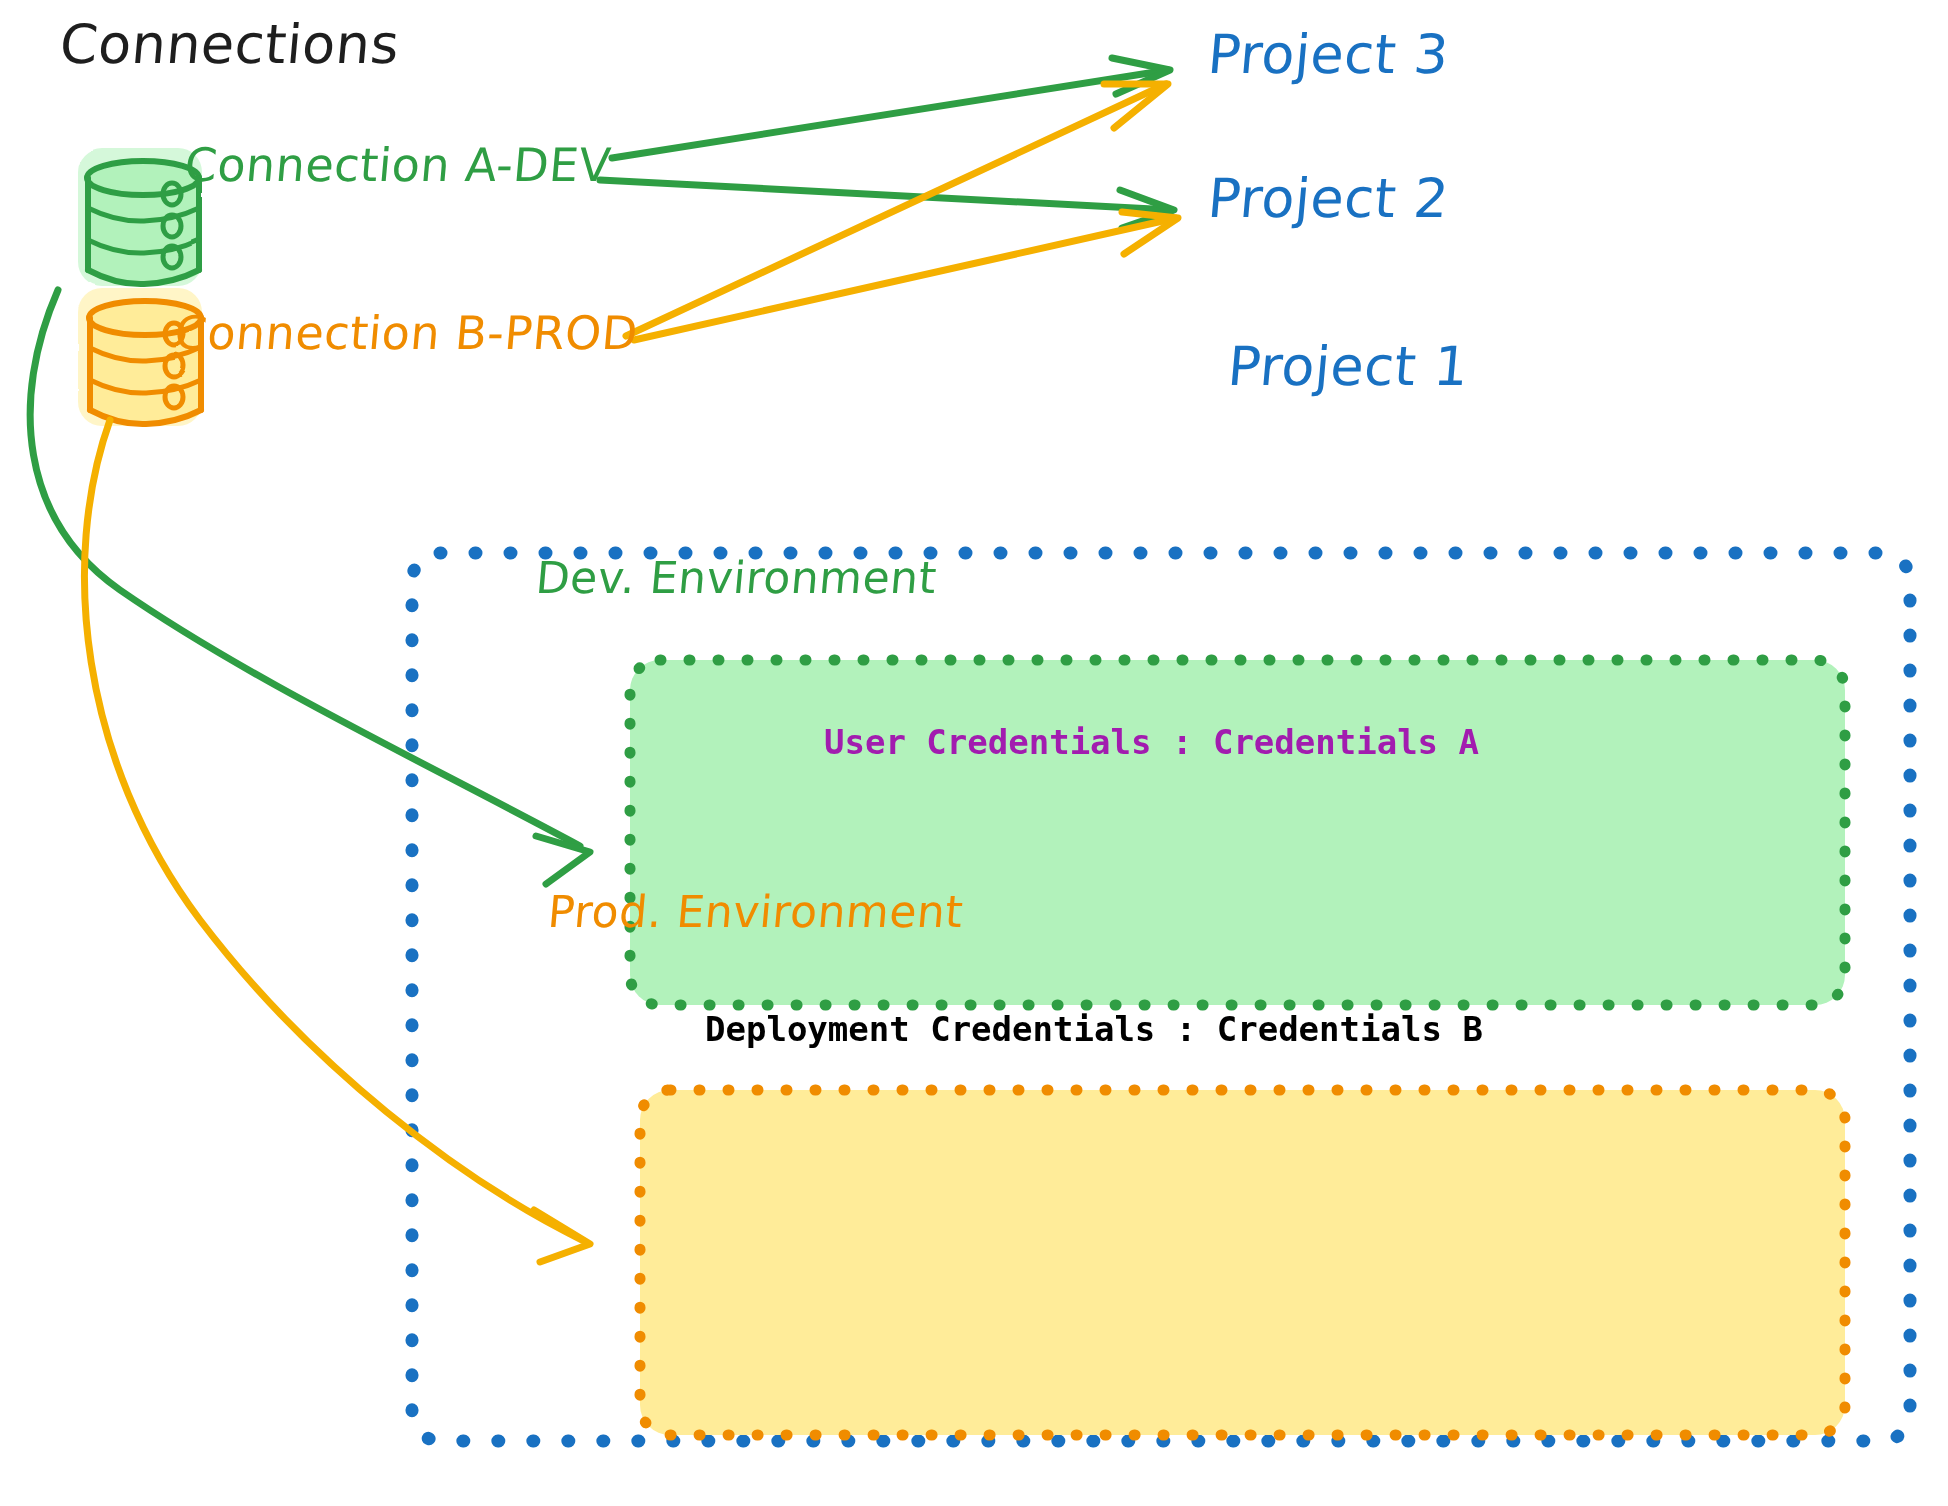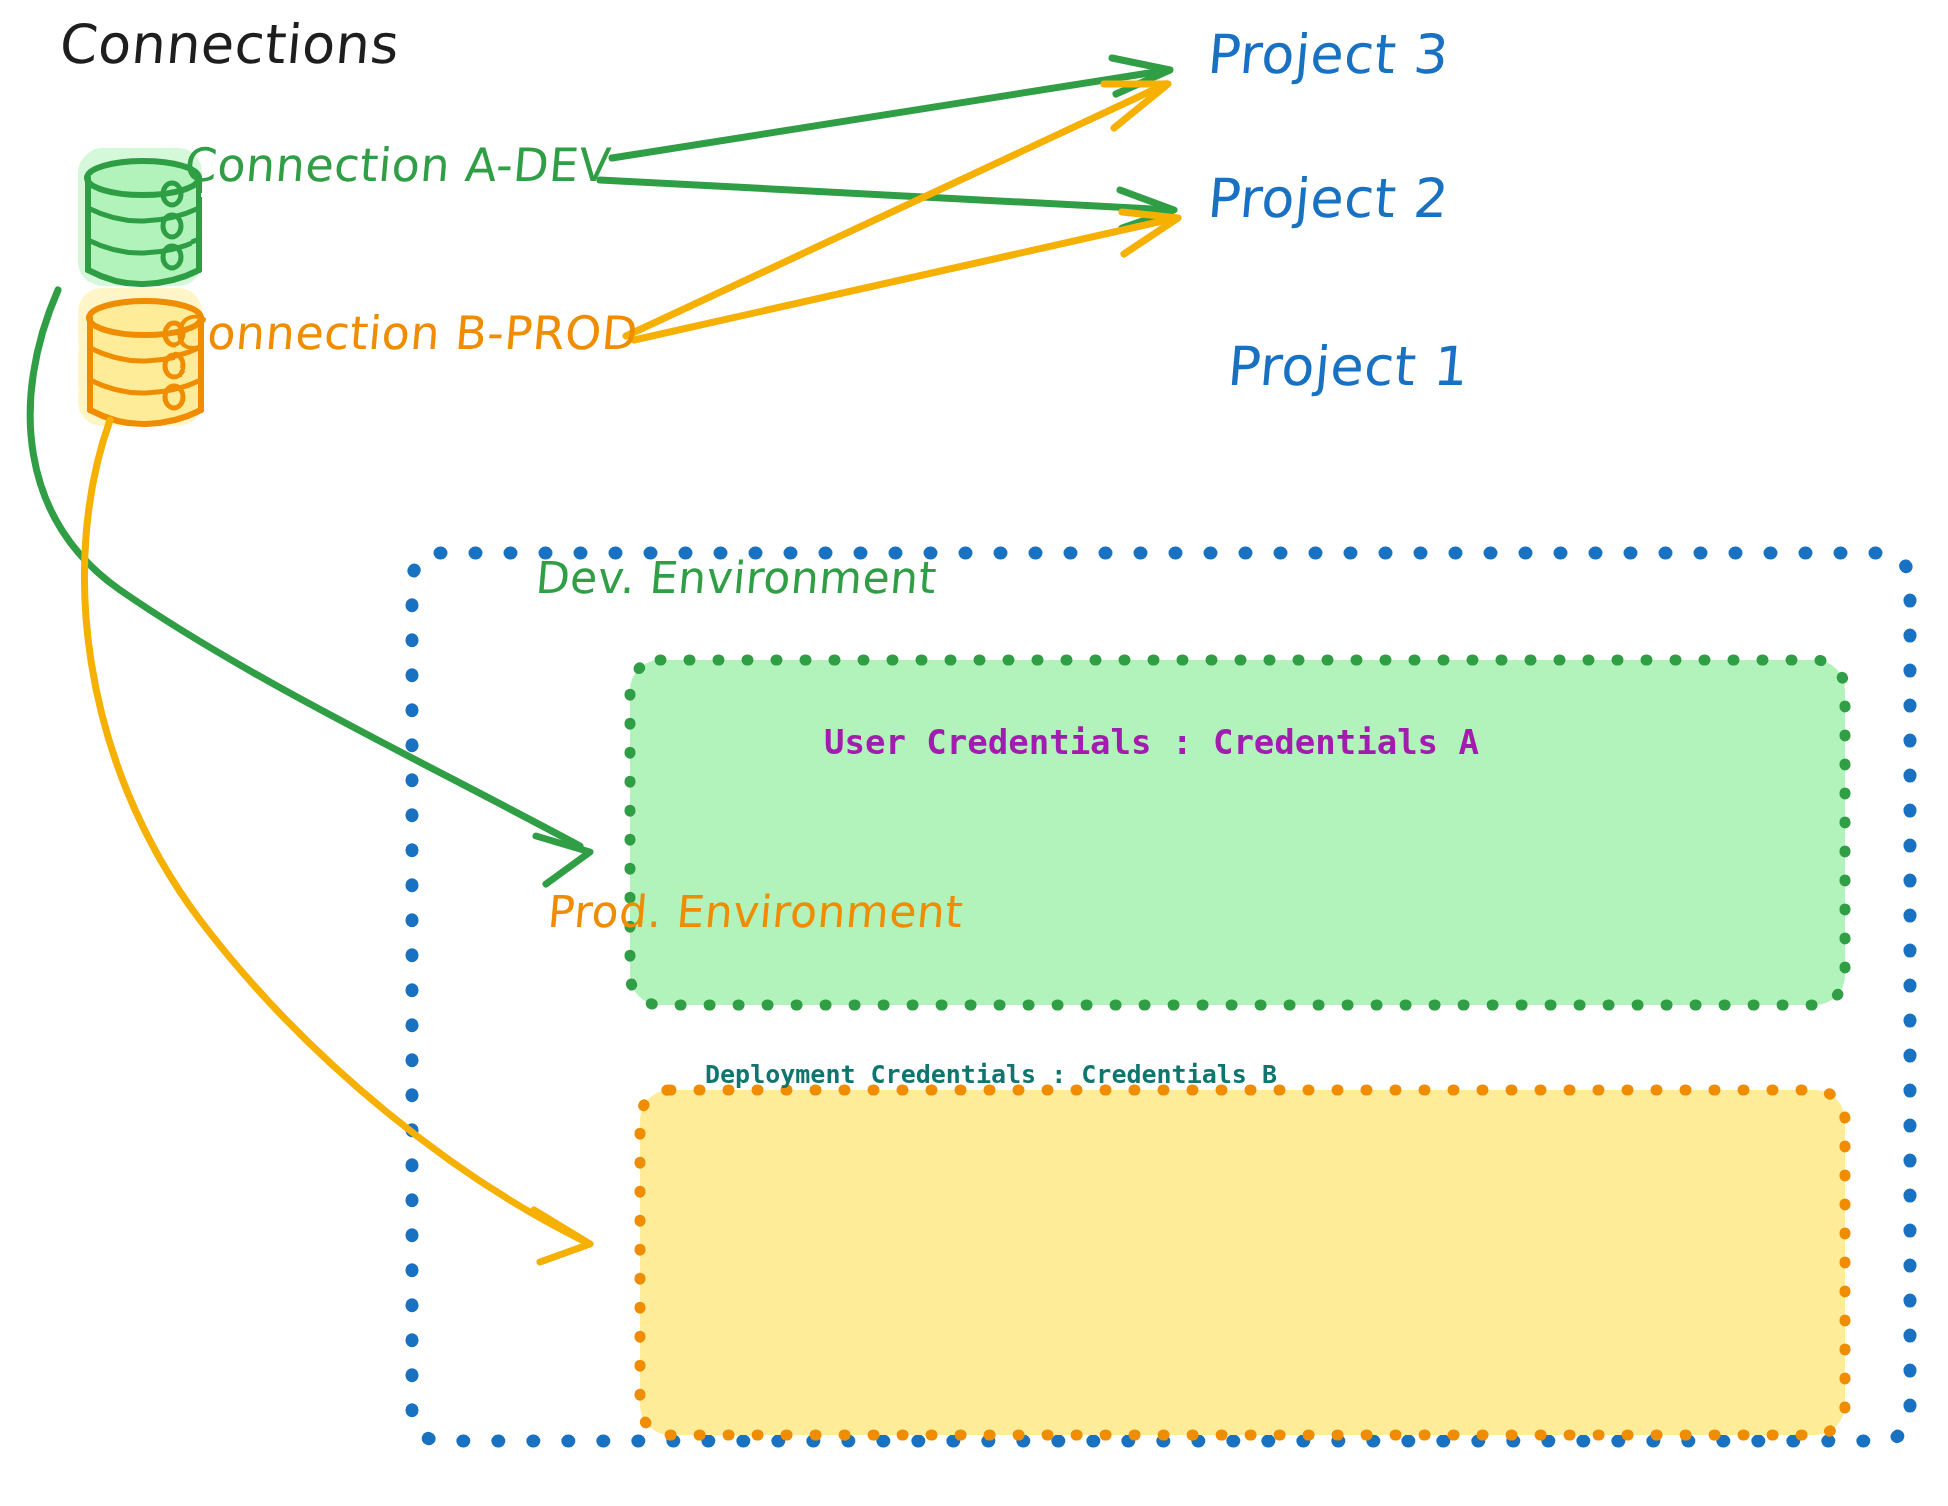--- a/index.html
+++ b/index.html
@@ -20,21 +20,21 @@
 
   #title{left:60px;top:18px;font-size:54px;color:#1e1e1e;}
   #lbl-conn-a{left:185px;top:142px;font-size:46px;color:#2f9e44;}
   #lbl-conn-b{left:175px;top:310px;font-size:46px;color:#f08c00;}
   #lbl-p3{left:1208px;top:28px;font-size:54px;color:#1971c2;}
   #lbl-p2{left:1208px;top:172px;font-size:54px;color:#1971c2;}
   #lbl-p1{left:1228px;top:340px;font-size:54px;color:#1971c2;}
   #lbl-dev{left:536px;top:556px;font-size:44px;color:#2f9e44;}
   #lbl-prod{left:548px;top:890px;font-size:44px;color:#f08c00;}
   #lbl-cred-a{left:812px;top:725px;font-size:34px;color:#a21caf;margin-left:12px;}
-  #lbl-cred-b{left:705px;top:1062px;font-size:25px;color:#0f766e;}
+  #lbl-cred-b{left:705px;top:1012px;font-size:34px;color:#000000;}
 </style>
 </head>
 <body>
 
 <div id="canvas">
 
   <svg id="art" viewBox="0 0 1948 1506">
     <defs>
       <filter id="rough" x="-20%" y="-20%" width="140%" height="140%">
         <feTurbulence type="fractalNoise" baseFrequency="0.018" numOctaves="2" seed="7" result="n"></feTurbulence>

